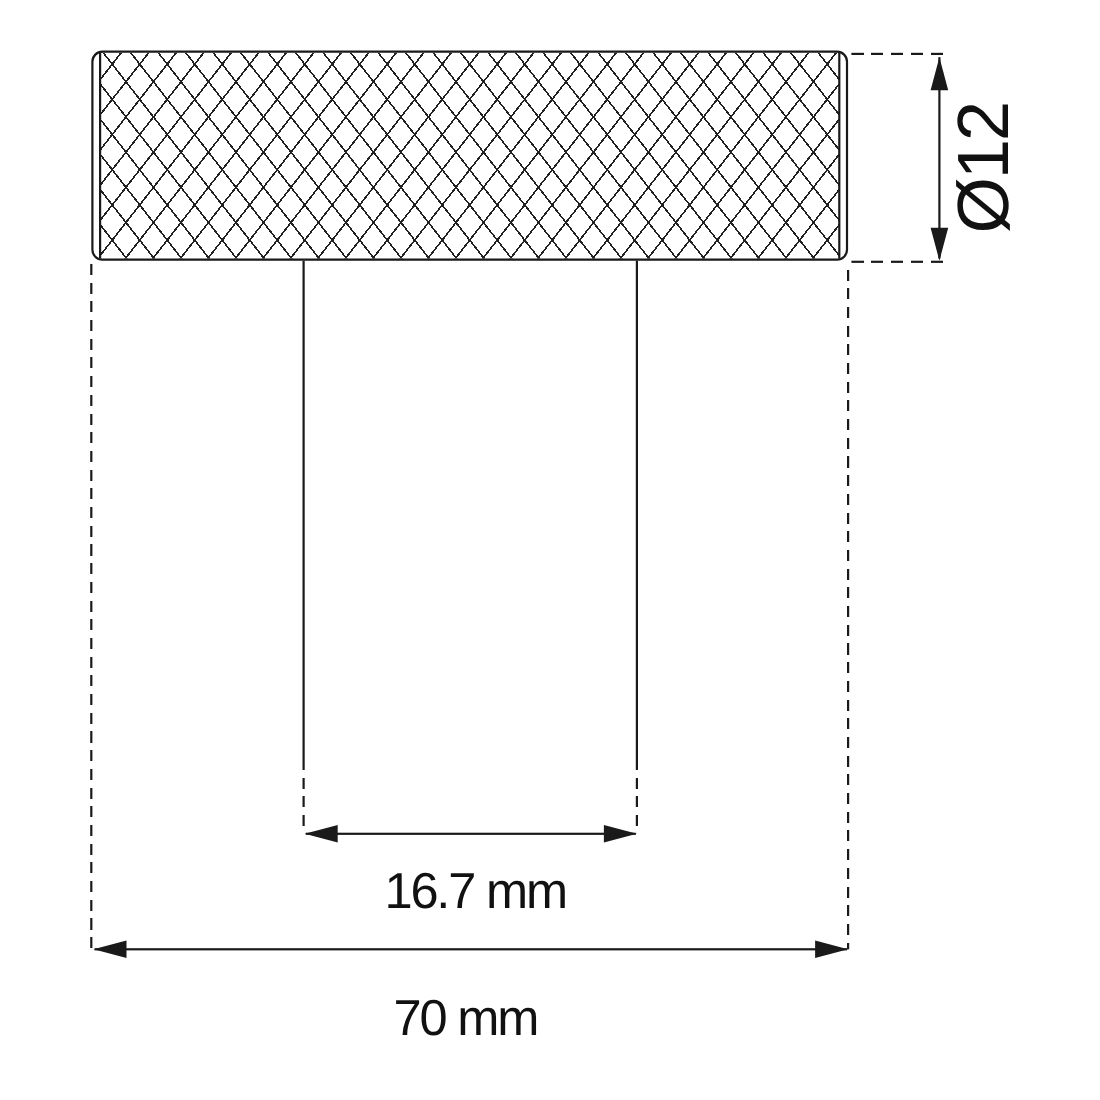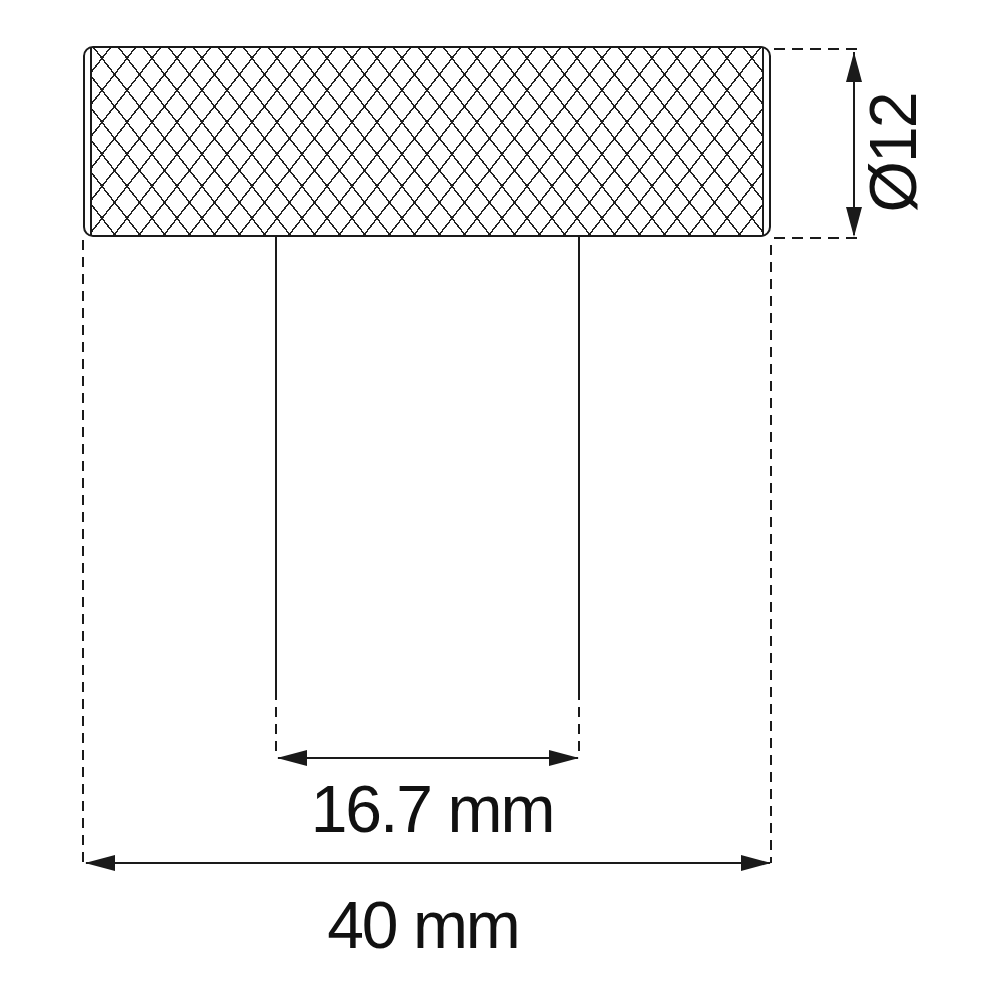--- a/index.html
+++ b/index.html
@@ -117,21 +117,21 @@
   .a-167-l { left: 277px; top: 750px; }
   .a-167-r { left: 549px; top: 750px; }
   .a-50-l  { left: 85px;  top: 855px; }
   .a-50-r  { left: 741px; top: 855px; }
   .a-dia-t { left: 846px; top: 52px; }
   .a-dia-b { left: 846px; top: 207px; }
 
   
   .dim-label {
     position: absolute;
-    font-size: 66px;
+    font-size: 46px;
     letter-spacing: -2px;
     white-space: nowrap;
     color: #111111;
     transform: translate(-50%, -50%);
   }
   .label-167 { left: 432px; top: 809px; }
   .label-50  { left: 423px; top: 925px; }
   .label-dia {
     left: 893px;
     top: 153px;
@@ -166,15 +166,15 @@
   <div class="dim-label label-dia">Ø12</div>
 
   <div class="hline dim-167-line"></div>
   <div class="arrow left a-167-l"></div>
   <div class="arrow right a-167-r"></div>
   <div class="dim-label label-167">16.7 mm</div>
 
   <div class="hline dim-50-line"></div>
   <div class="arrow left a-50-l"></div>
   <div class="arrow right a-50-r"></div>
-  <div class="dim-label label-50">40 mm</div>
+  <div class="dim-label label-50">70 mm</div>
 
 </div>
 
 </body></html>

